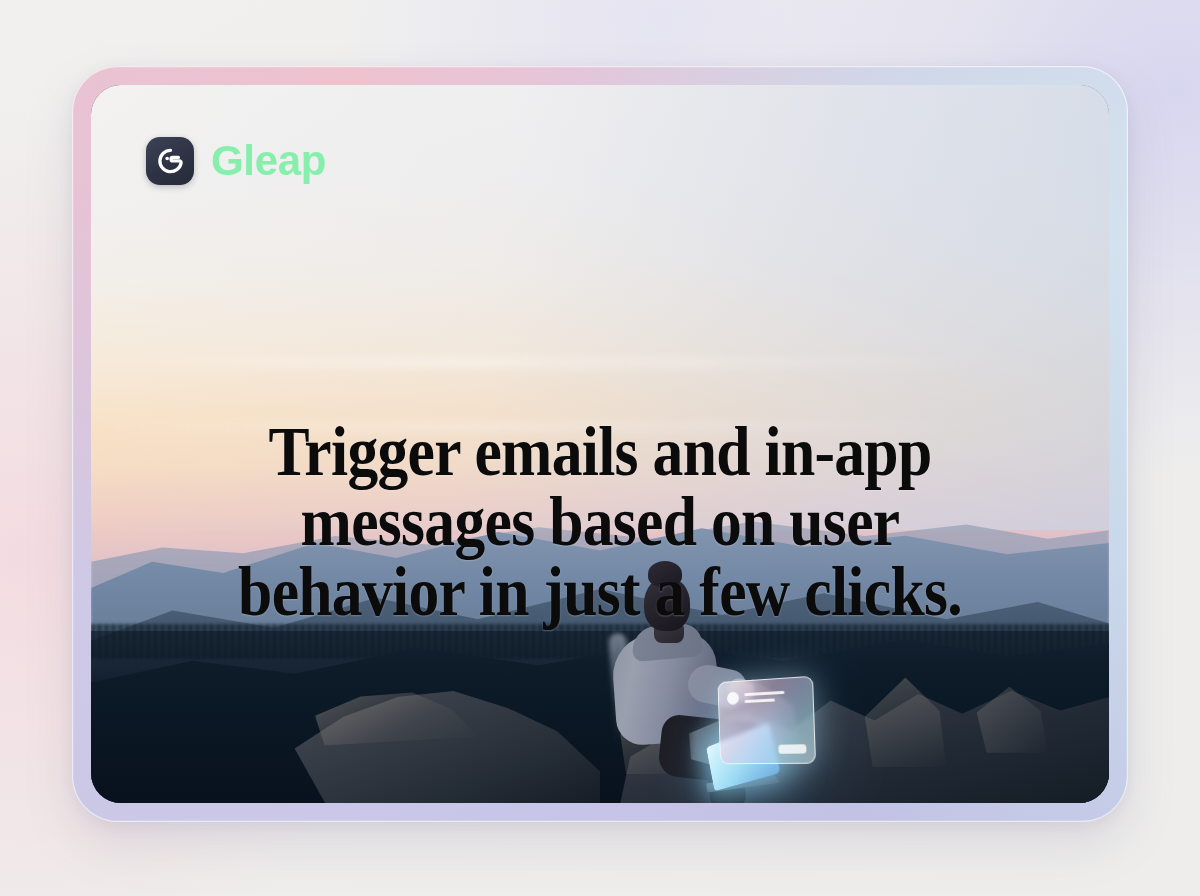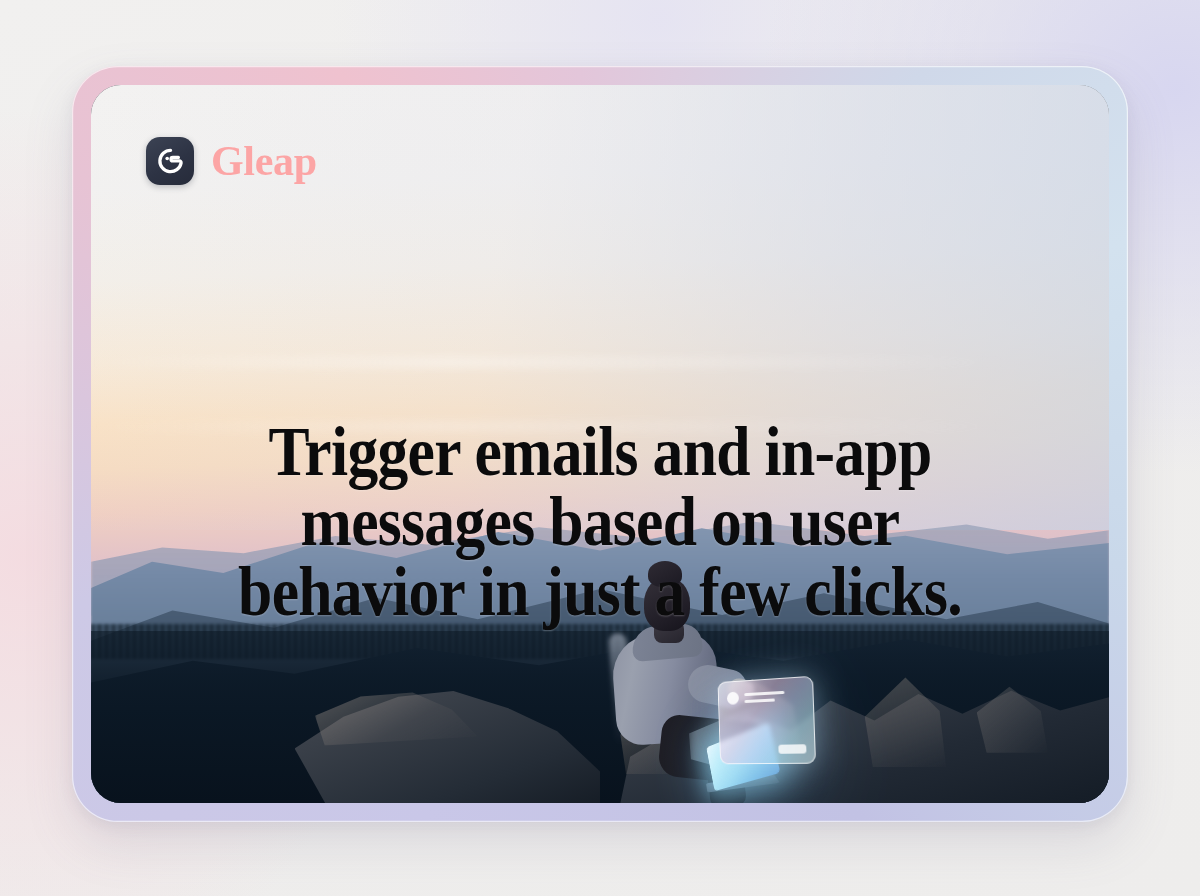--- a/index.html
+++ b/index.html
@@ -305,23 +305,23 @@
     position:absolute; left:55px; top:52px;
     display:flex; align-items:center; gap:17px;
   }
   #brand-mark {
     width:48px; height:48px; border-radius:14px;
     background:linear-gradient(150deg, #3c4354 0%, #2d3344 55%, #262b3a 100%);
     display:flex; align-items:center; justify-content:center;
     box-shadow:0 2px 6px rgba(40,46,62,0.28);
   }
   #brand-name {
-    font-family:Liberation Serif, serif;
+    font-family:Liberation Sans, sans-serif;
     font-weight:700; font-size:42px; line-height:42px;
-    color:#fca5a5; letter-spacing:-0.3px;
+    color:#86efac; letter-spacing:-0.3px;
   }
 </style>
 </head>
 <body>
 
 <div id="page">
 
   <div id="card-frame">
     <div id="screen">
 

